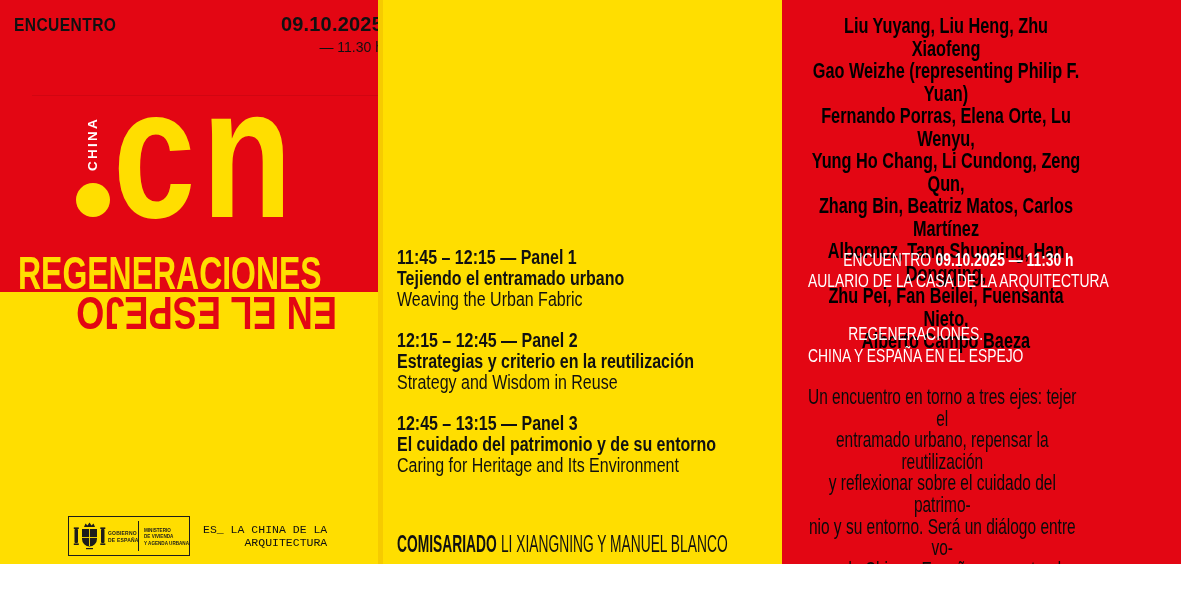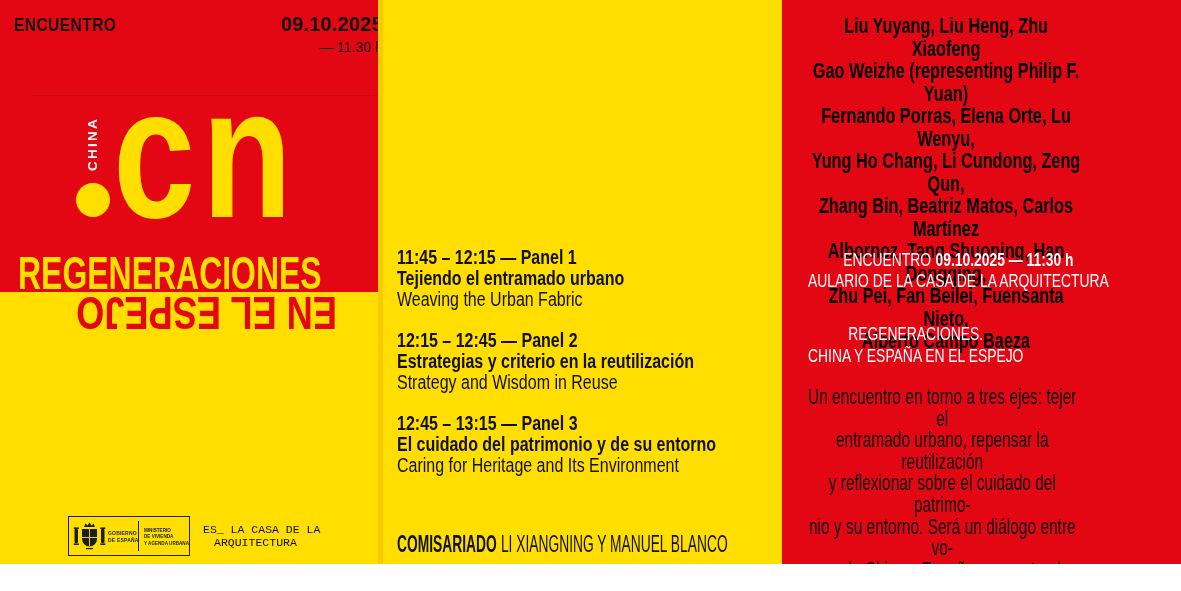--- a/index.html
+++ b/index.html
@@ -52,21 +52,21 @@
   
   .gov-box{position:absolute;left:68px;top:224px;width:122px;height:40px;border:1px solid #1d1d1b;box-sizing:border-box;}
   .gov-shield{position:absolute;left:4px;top:3px;}
   .gov-text{position:absolute;left:39px;top:13px;font-size:5px;font-weight:700;line-height:1.35;letter-spacing:.2px;white-space:pre-line;color:#1d1d1b;}
   .gov-divider{position:absolute;left:69px;top:4px;bottom:4px;width:1px;background:#1d1d1b;}
   .min-text{position:absolute;left:75px;top:11px;font-size:4.6px;font-weight:700;line-height:1.4;white-space:pre-line;color:#1d1d1b;}
   
   .casa-box{position:absolute;left:203px;top:231px;font-family:"Liberation Mono",monospace;font-size:11.5px;line-height:13px;color:var(--ink);}
   .casa-line{white-space:pre;}
   .casa-line .b{font-weight:400;}
-  .casa-line2{margin-left:11px;}
+  .casa-line2{margin-left:4px;text-align:right;}
   
   #col-mid{left:378px;width:388px;background:var(--yellow);}
   .mid-seam{position:absolute;left:0;top:0;bottom:0;width:5px;background:#F5C800;opacity:.85;}
   .panels{position:absolute;left:19px;top:247px;transform:scaleX(.8);transform-origin:left top;color:var(--ink);}
   .panel{margin-bottom:20px;}
   .panel-head,.panel-title{font-size:20px;font-weight:700;line-height:21px;white-space:nowrap;}
   .panel-sub{font-size:20px;font-weight:400;line-height:21px;white-space:nowrap;}
   .comisariado{
     position:absolute;left:19px;top:531px;font-size:23px;color:var(--ink);
     transform:scaleX(.6);transform-origin:left top;white-space:nowrap;
@@ -136,21 +136,21 @@
         </svg>
         <div class="gov-text">GOBIERNO
 DE ESPAÑA</div>
         <div class="gov-divider"></div>
         <div class="min-text">MINISTERIO
 DE VIVIENDA
 Y AGENDA URBANA</div>
       </div>
 
       <div class="casa-box">
-        <div class="casa-line"><span class="b">ES_</span><span> LA CASA DE LA</span></div>
+        <div class="casa-line"><span class="b">ES_</span><span> LA CHINA DE LA</span></div>
         <div class="casa-line casa-line2"><span class="b">ARQ</span><span>UITECTURA</span></div>
       </div>
     </div>
   </div>
 
   <div class="col" id="col-mid">
     <div class="mid-seam"></div>
     <div class="panels">
       <div class="panel">
         <div class="panel-head">11:45 – 12:15 — Panel 1</div>

